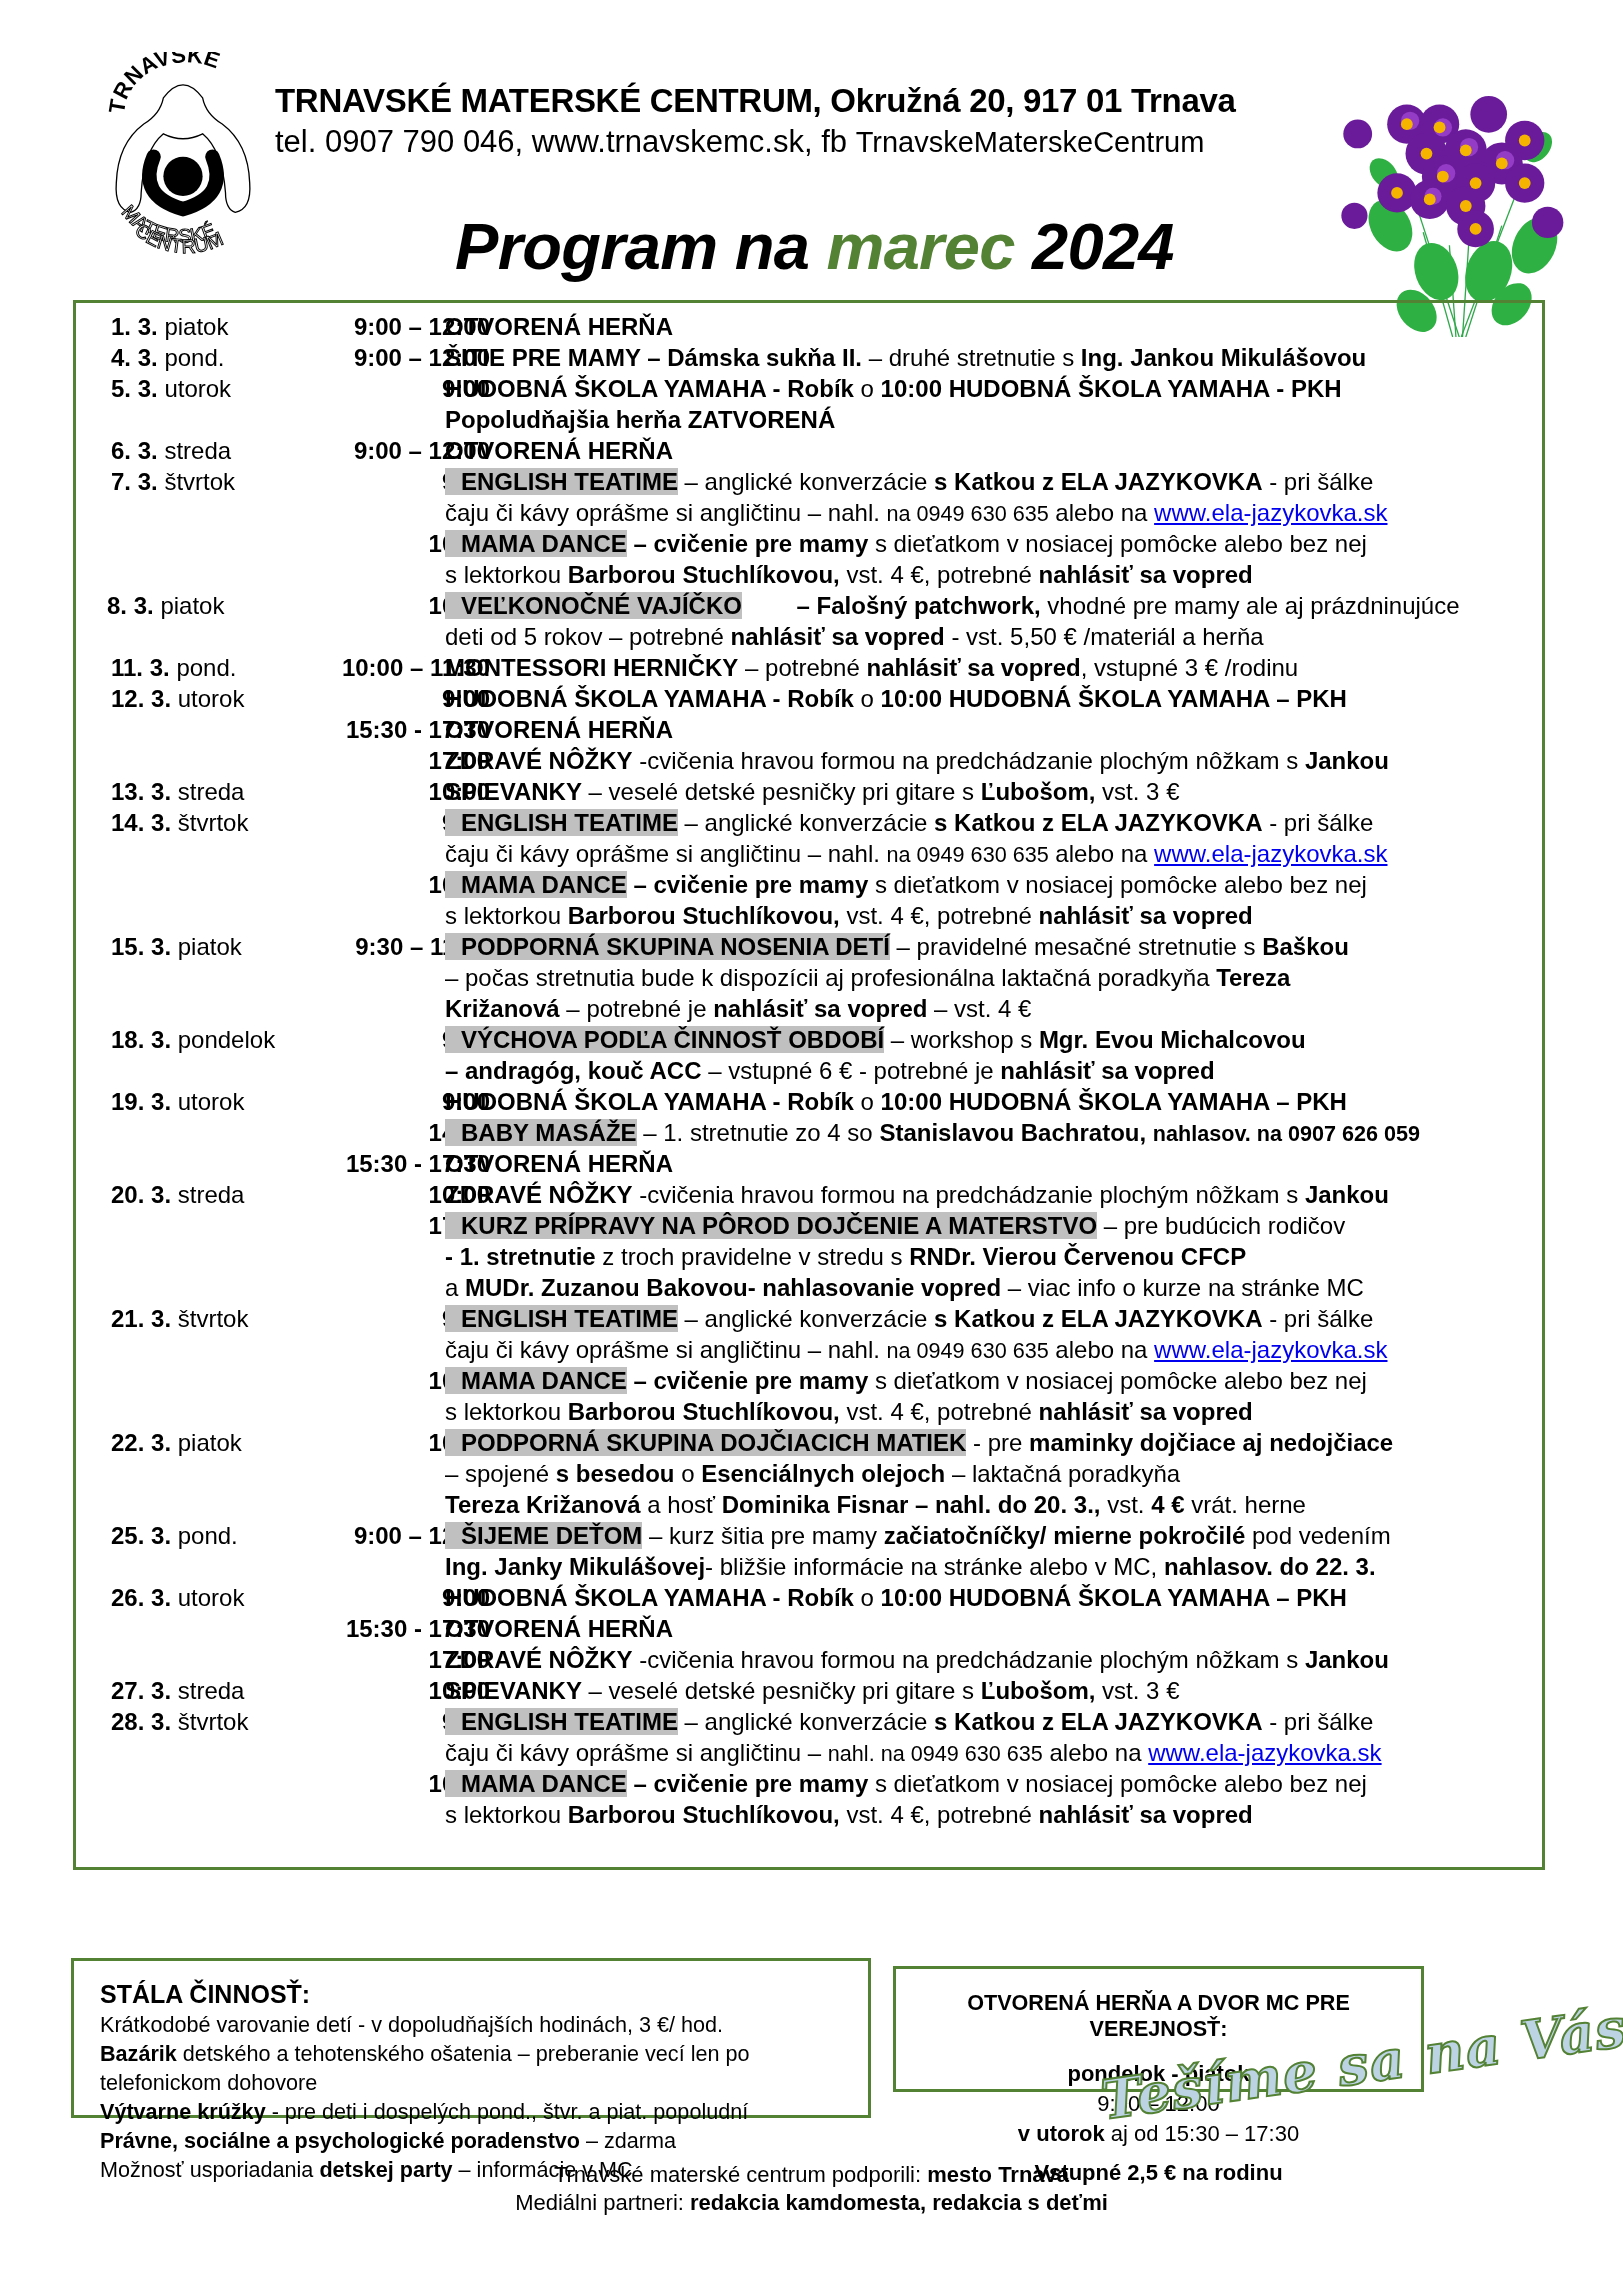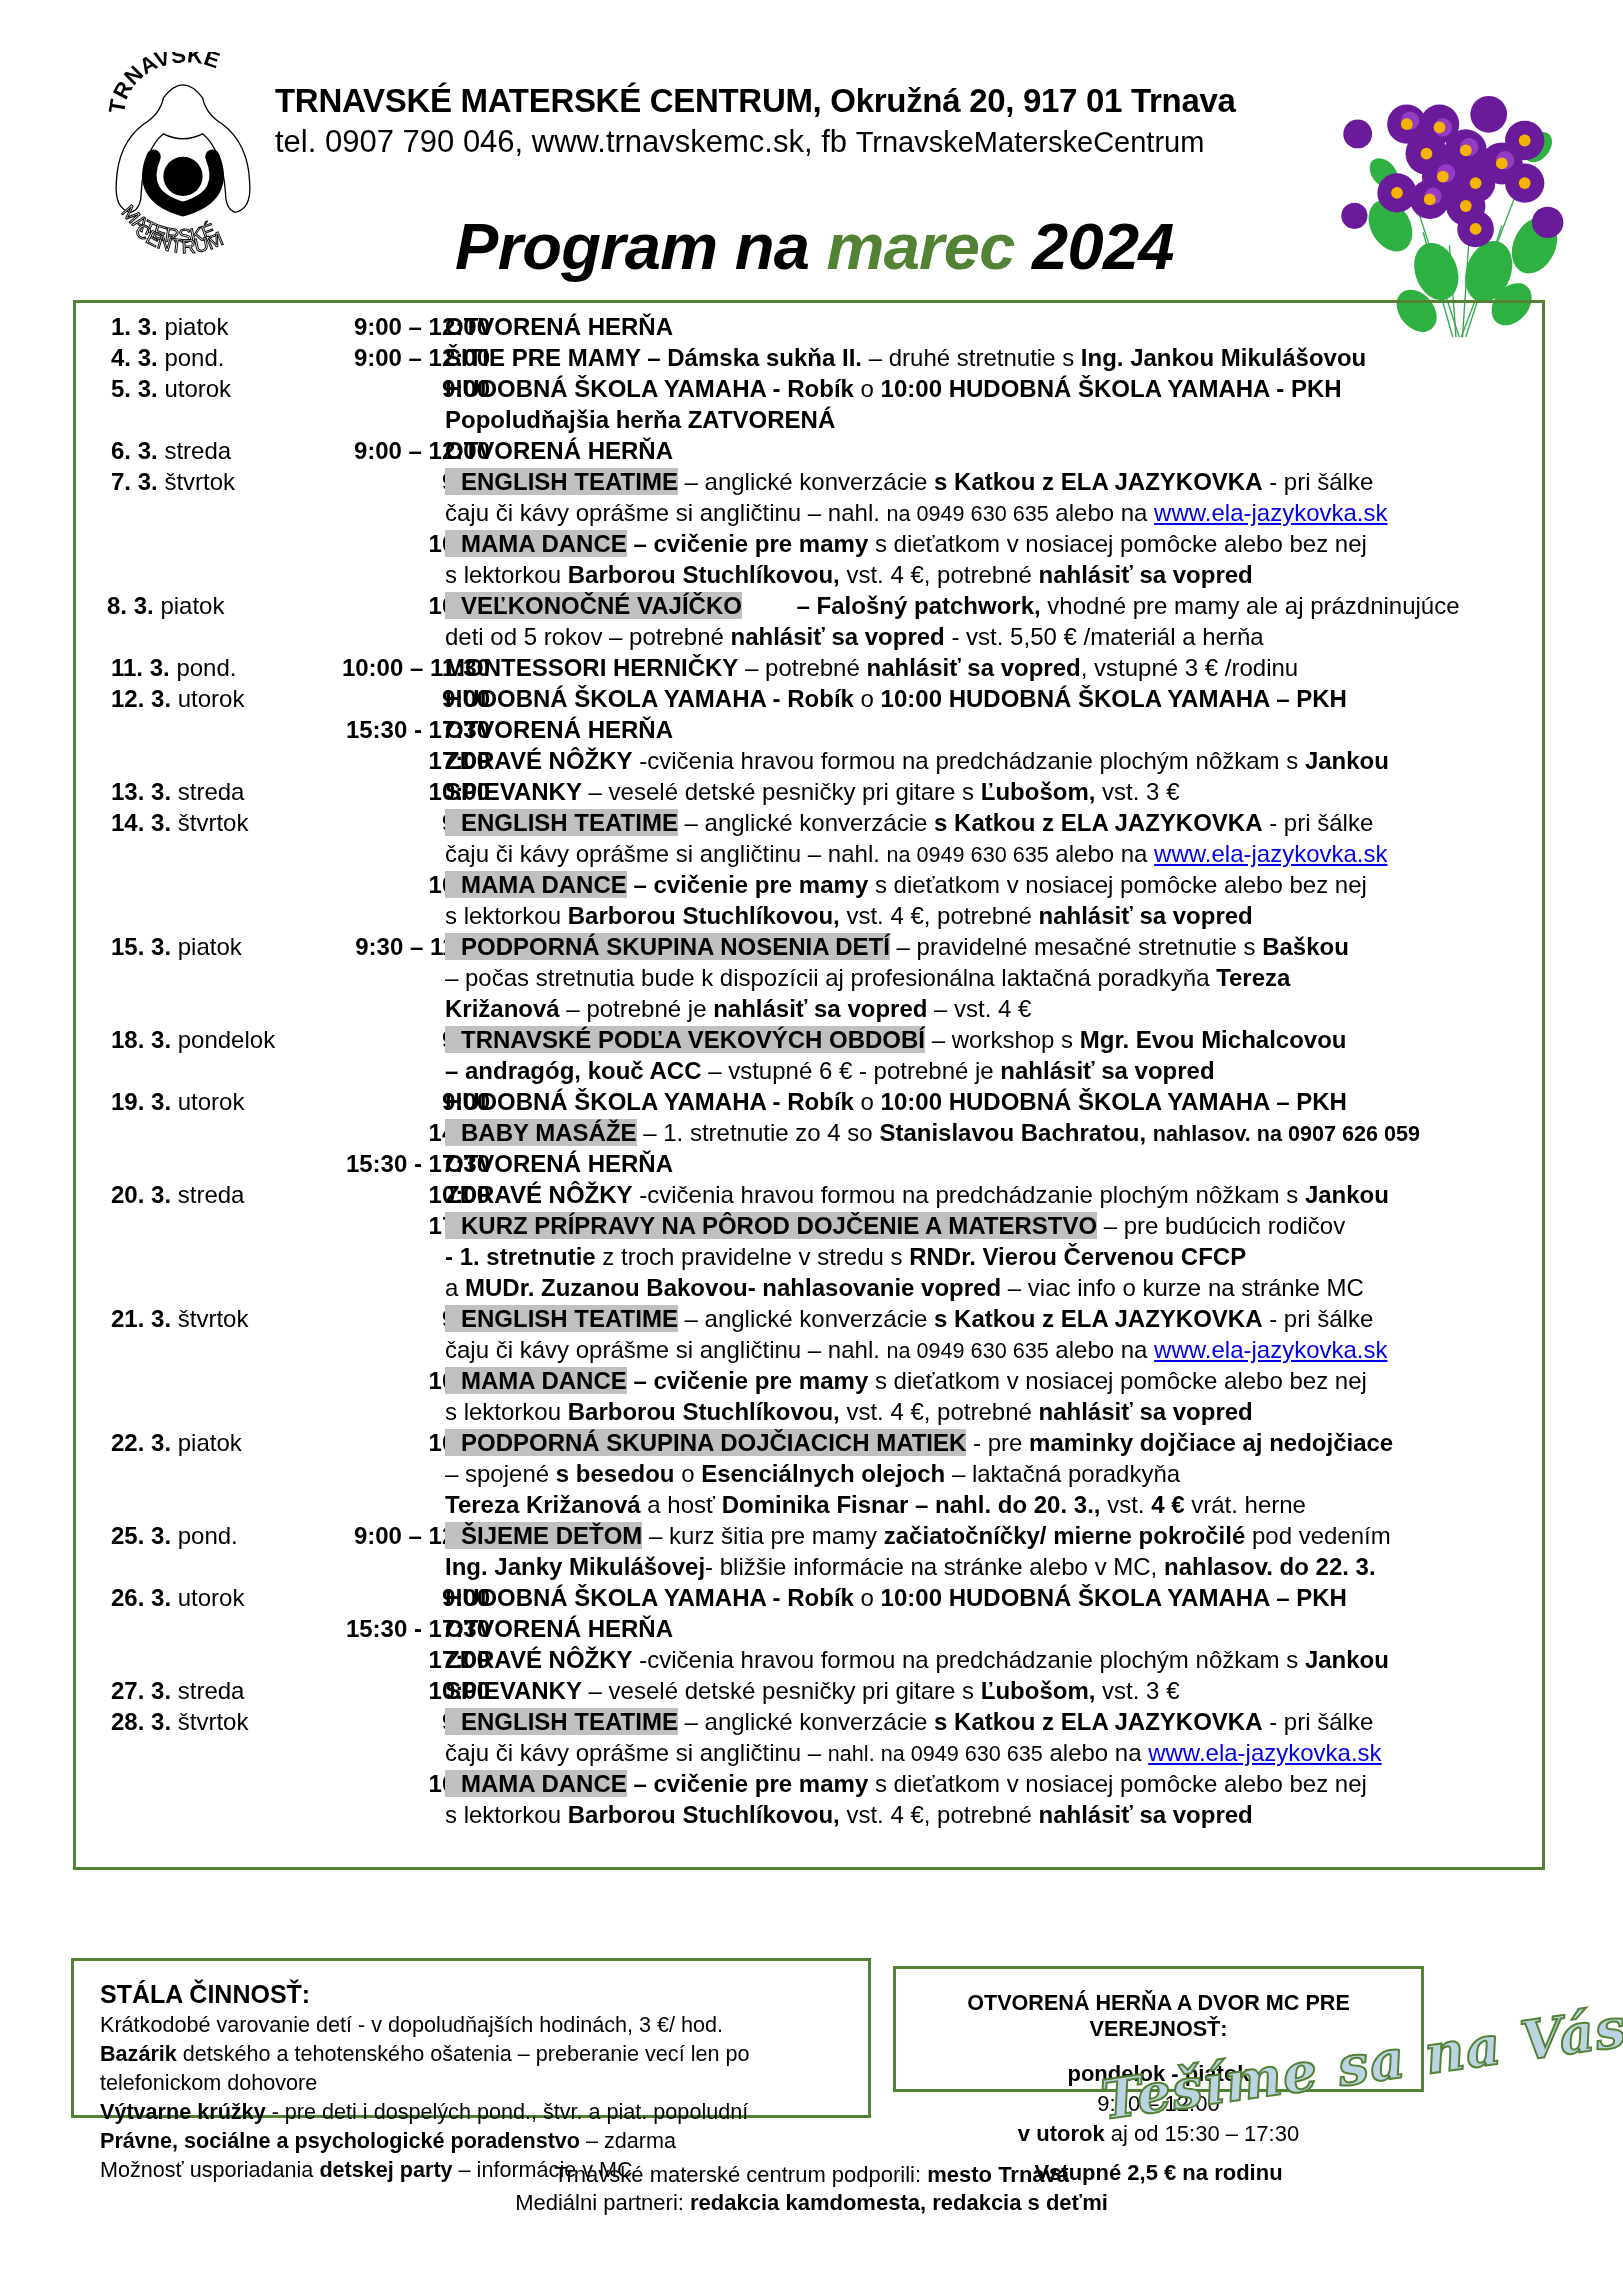--- a/index.html
+++ b/index.html
@@ -242,21 +242,21 @@
     </div>
     <div class="line">
       <span class="c-text"><span>– počas stretnutia bude k dispozícii aj profesionálna laktačná poradkyňa </span><span style="font-weight: bold;">Tereza</span></span>
     </div>
     <div class="line">
       <span class="c-text"><span style="font-weight: bold;">Križanová</span><span> – potrebné je </span><span style="font-weight: bold;">nahlásiť sa vopred</span><span>  – vst. 4 €</span></span>
     </div>
     <div class="line">
       <span class="c-date"><b>18. 3.</b> <span>pondelok</span></span>
       <span class="c-time">9:45</span>
-      <span class="c-text"><span class="hl" style="font-weight: bold;">TRNAVSKÉ PODĽA VEKOVÝCH OBDOBÍ</span><span> – workshop s </span><span style="font-weight: bold;">Mgr. Evou Michalcovou</span></span>
+      <span class="c-text"><span class="hl" style="font-weight: bold;">VÝCHOVA PODĽA ČINNOSŤ OBDOBÍ</span><span> – workshop s </span><span style="font-weight: bold;">Mgr. Evou Michalcovou</span></span>
     </div>
     <div class="line">
       <span class="c-text"><span style="font-weight: bold;">– andragóg, kouč ACC</span><span> – vstupné 6 € - potrebné je </span><span style="font-weight: bold;">nahlásiť sa vopred</span></span>
     </div>
     <div class="line">
       <span class="c-date"><b>19. 3.</b> <span>utorok</span></span>
       <span class="c-time">9:00</span>
       <span class="c-text"><span style="font-weight: bold;">HUDOBNÁ ŠKOLA YAMAHA - Robík</span><span> o </span><span style="font-weight: bold;">10:00 HUDOBNÁ ŠKOLA YAMAHA – PKH</span></span>
     </div>
     <div class="line">

